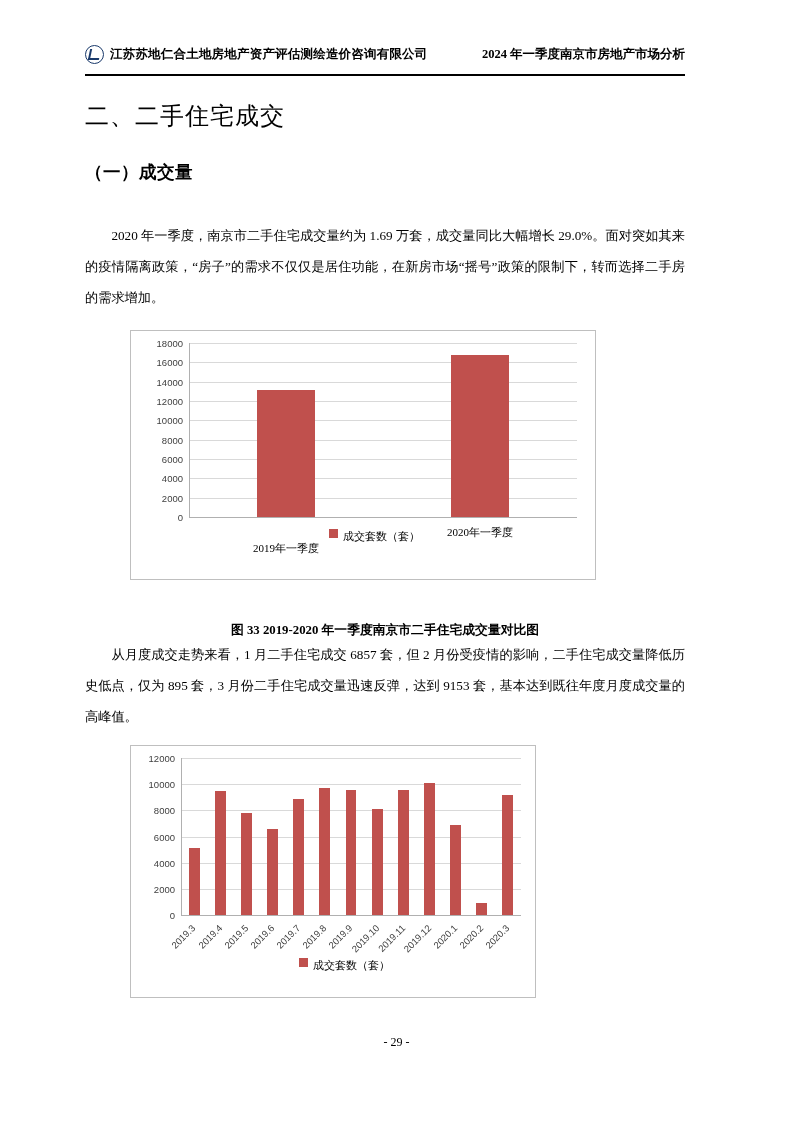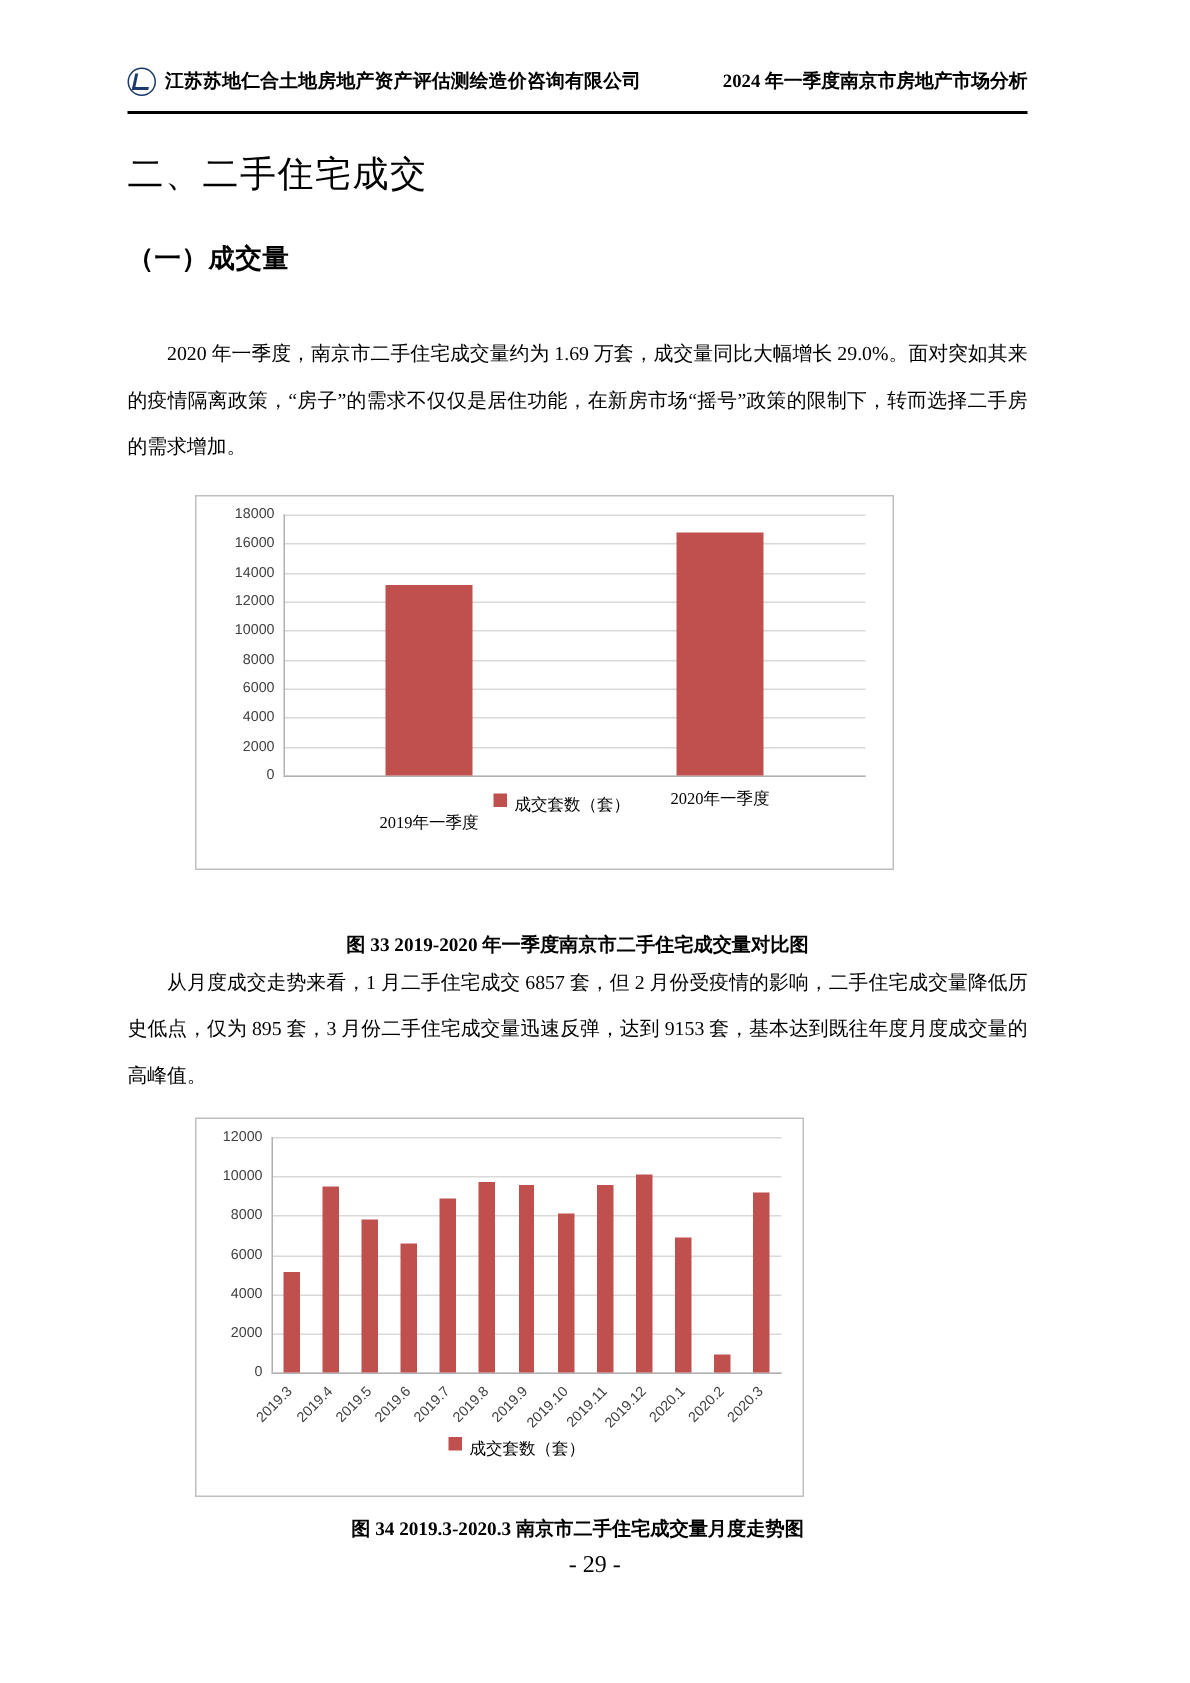--- a/index.html
+++ b/index.html
@@ -187,21 +187,21 @@
     display: inline-block;
   }
 
   
   .page-number {
     position: absolute;
     left: 0;
     width: 793px;
     top: 1035px;
     text-align: center;
-    font-size: 16px;
+    font-size: 12px;
   }
 </style>
 </head>
 <body>
 
 <div class="page">
 
   <div class="header">
     <div class="header-left">
       <span class="logo-mark"></span>
@@ -297,17 +297,16 @@
         <div class="bar" title="2020.2: 895" style="left: 345.277px; top: 157.29px; width: 10.9846px; height: 11.7096px; background: rgb(192, 80, 77);"></div>
         <div class="xlabel-rot" style="left: 348.154px; top: 175px; transform-origin: right top; transform: rotate(-45deg) translateX(-2px); width: 50px; margin-left: -50px;">2020.2</div>
         <div class="bar" title="2020.3: 9153" style="left: 371.431px; top: 49.2482px; width: 10.9846px; height: 119.752px; background: rgb(192, 80, 77);"></div>
         <div class="xlabel-rot" style="left: 374.308px; top: 175px; transform-origin: right top; transform: rotate(-45deg) translateX(-2px); width: 50px; margin-left: -50px;">2020.3</div>
         <div class="legend" style="top: 212px;">
           <span class="legend-swatch" style="background: rgb(192, 80, 77);"></span>
           <span>成交套数（套）</span>
         </div>
       </div>
   </div>
-  <div class="caption" id="cap2">图 34    2019.3-2020.3 南京市二手住宅成交量月度走势图</div>
 
   <div class="page-number">- 29 -</div>
 
 </div>
 
 </body></html>

